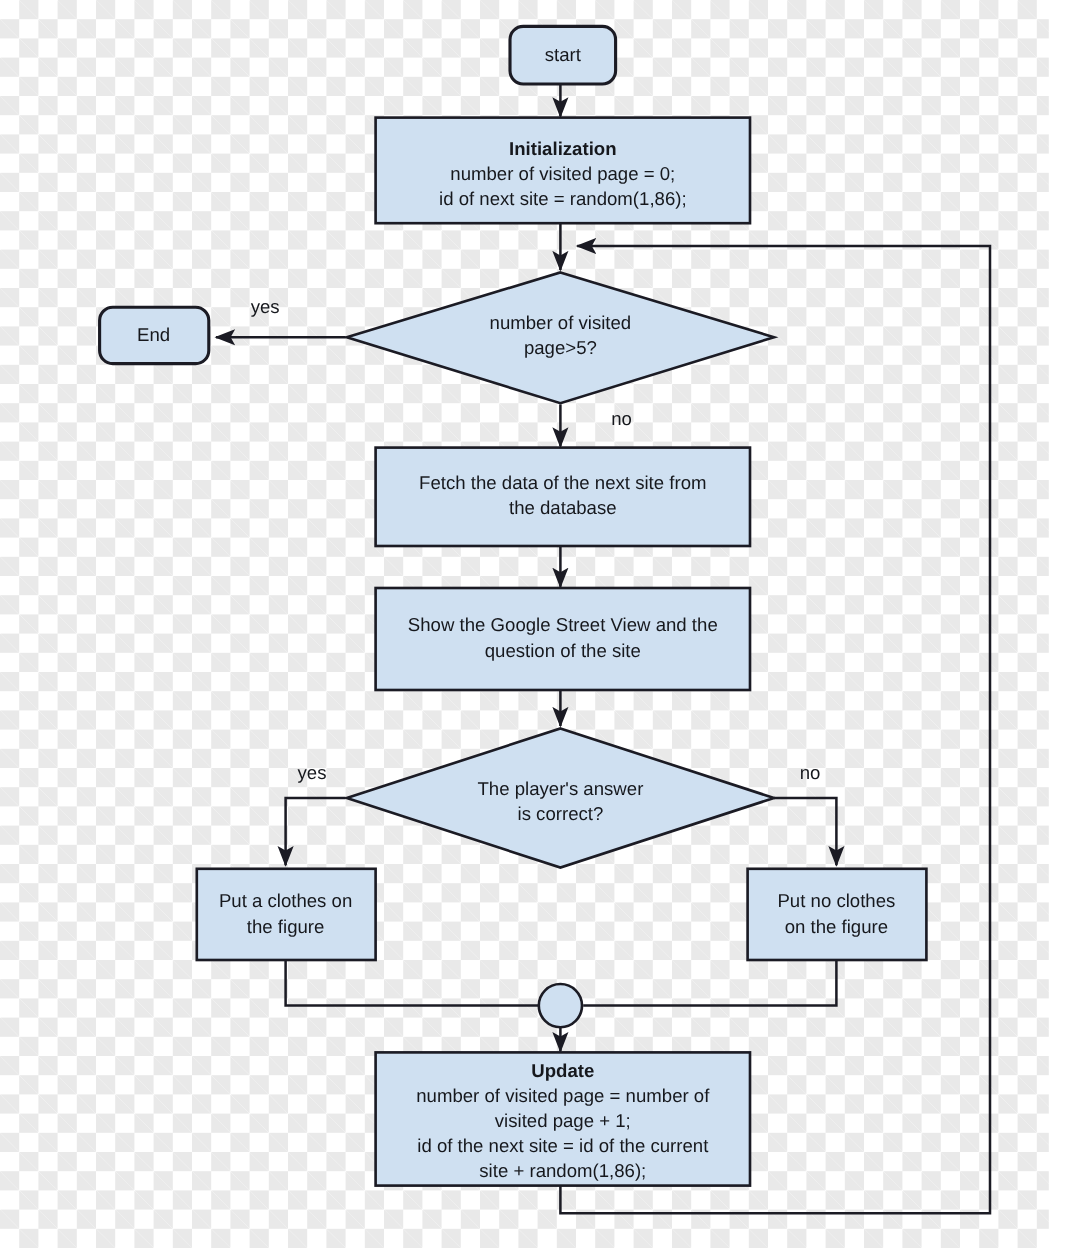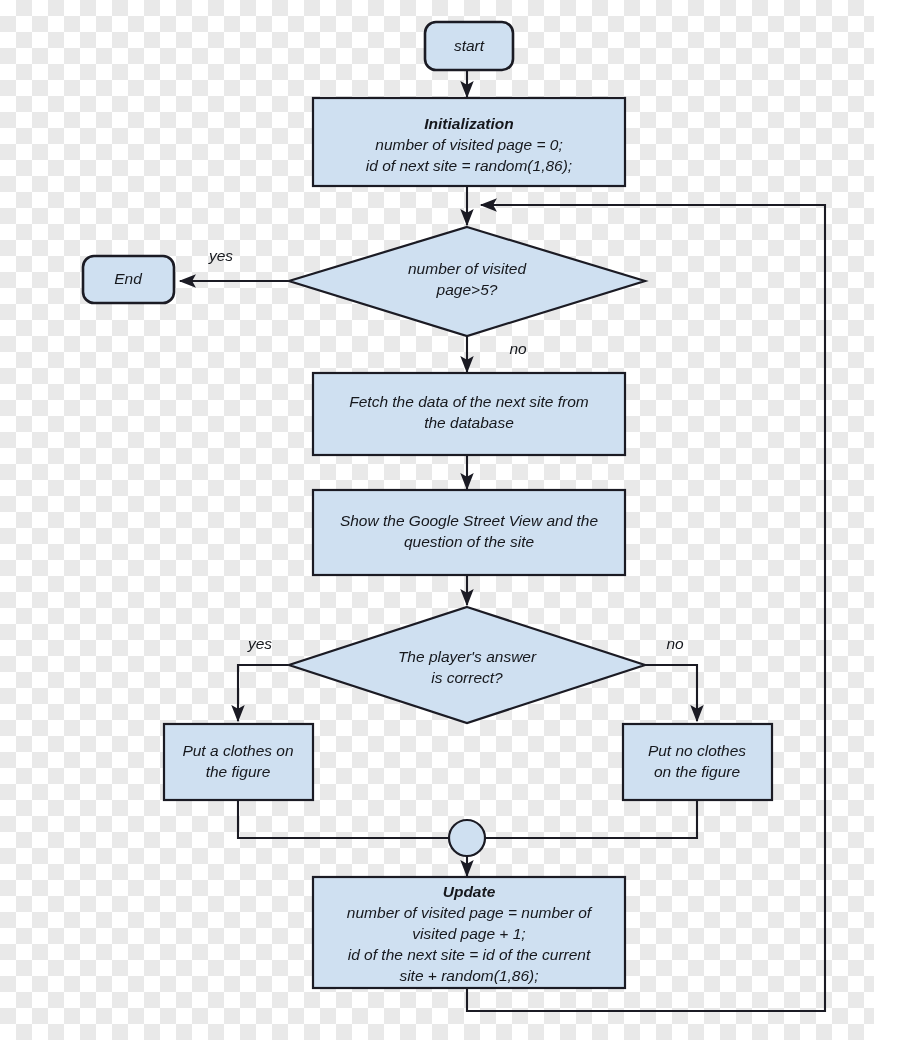--- a/index.html
+++ b/index.html
@@ -15,21 +15,20 @@
     position: relative;
     width: 874px;
     height: 1040px;
     overflow: hidden;
     background-color: #ffffff;
     background-image:
       linear-gradient(45deg, #e9e9e9 25%, transparent 25%, transparent 75%, #e9e9e9 75%),
       linear-gradient(45deg, #e9e9e9 25%, transparent 25%, transparent 75%, #e9e9e9 75%);
     background-size: 32px 32px;
     background-position: 0 0, 16px 16px;
-    font-style: italic;
   }
   #flow-svg {
     position: absolute;
     left: 0;
     top: 0;
     width: 900px;
     height: 1040px;
   }
   .node-shape {
     fill: #cfe0f1;

